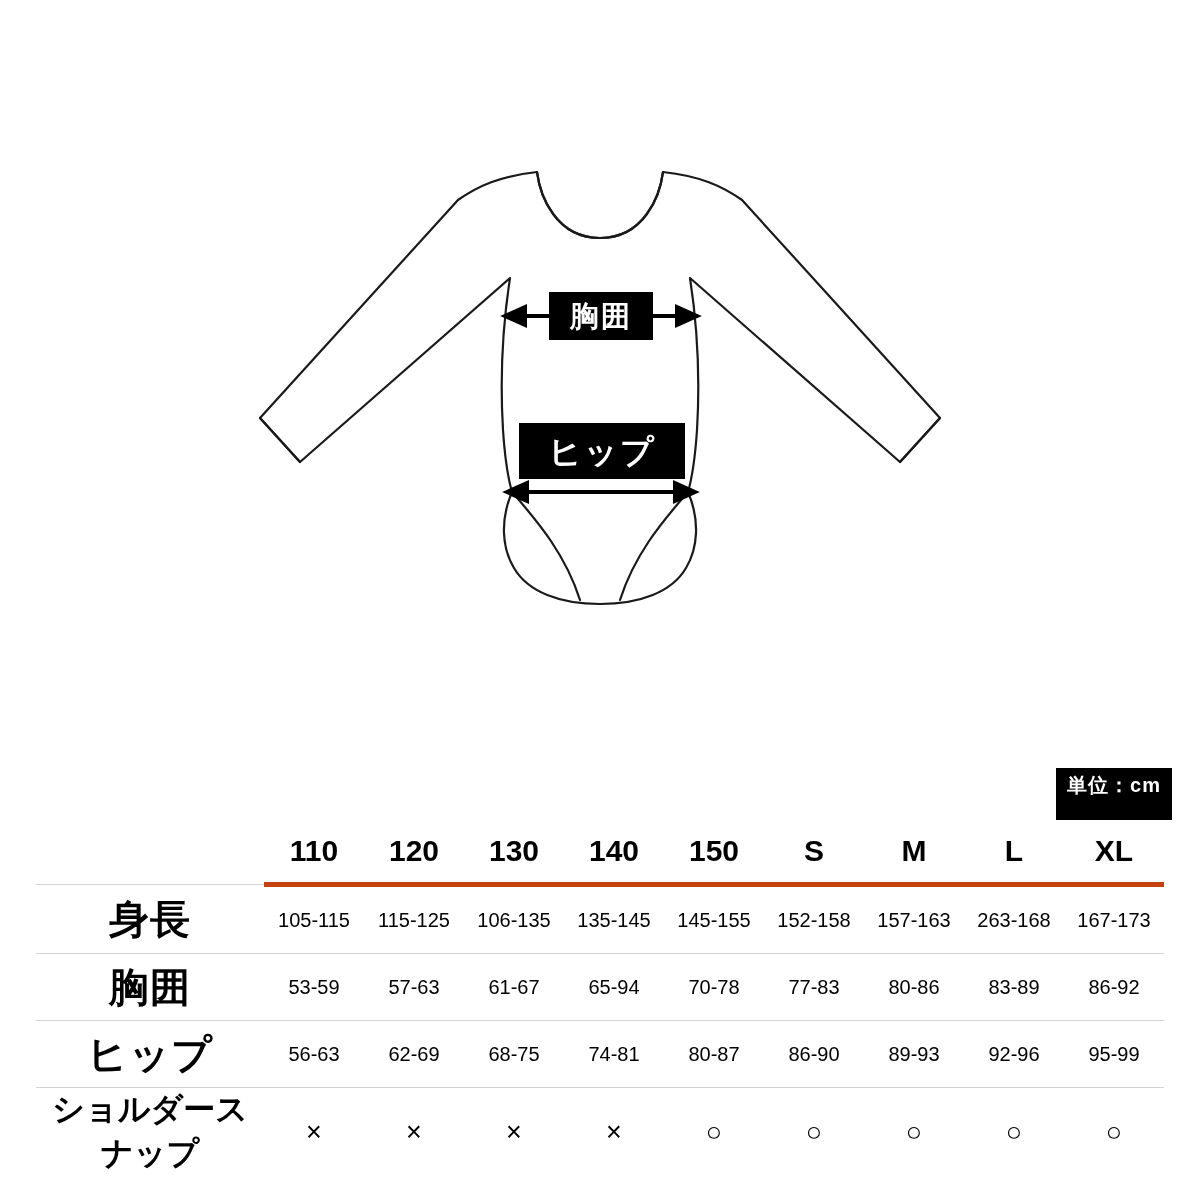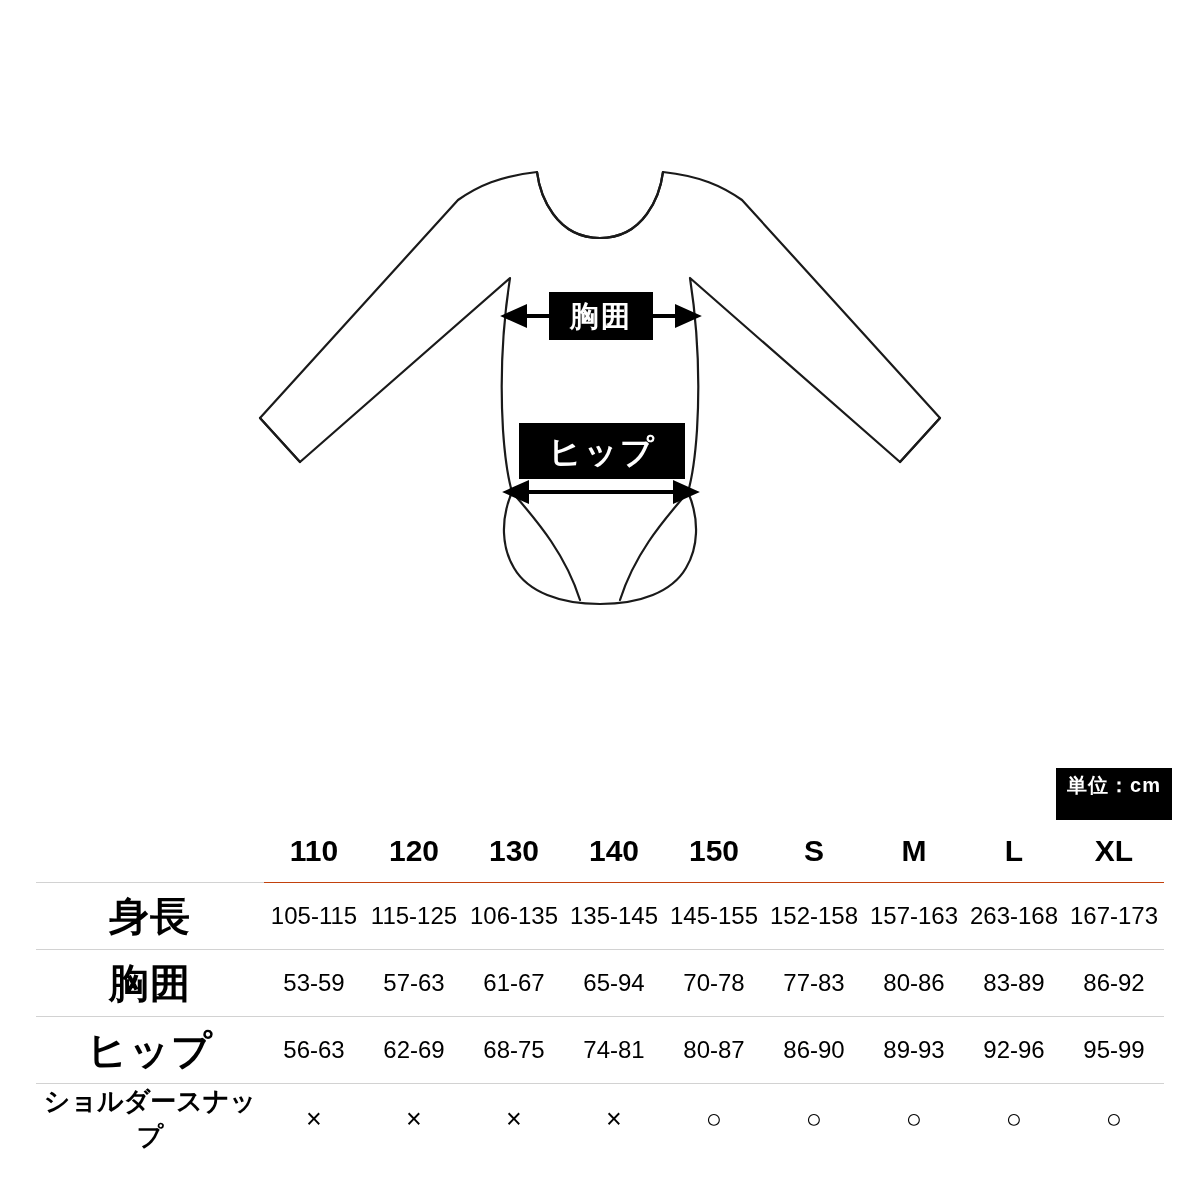--- a/index.html
+++ b/index.html
@@ -86,41 +86,41 @@
     padding: 0;
     margin: 0;
     text-align: center;
     vertical-align: middle;
   }
 
   thead th {
     height: 62px;
     font-size: 30px;
     font-weight: bold;
-    border-bottom: 1px solid #c2410c;
+    border-bottom: 5px solid #c2410c;
   }
   thead th.rowhead-cell { border-bottom: 1px solid #d2d2d2; }
 
   tbody tr { border-bottom: 1px solid #d2d2d2; }
   tbody td { height: 66px; }
 
   td.rowhead-cell {
     font-size: 40px;
     font-weight: bold;
     text-align: right;
     padding-right: 22px;
     letter-spacing: 1px;
   }
   td.rowhead-cell.small {
-    font-size: 26px;
+    font-size: 32px;
     letter-spacing: 0px;
     font-family: Liberation Mono, monospace;
   }
   td.value {
-    font-size: 24px;
+    font-size: 20px;
   }
   td.mark {
     font-size: 27px;
   }
   tbody tr:last-child { border-bottom: none; }
 </style>
 </head>
 <body>
 
 <div id="illustration">

